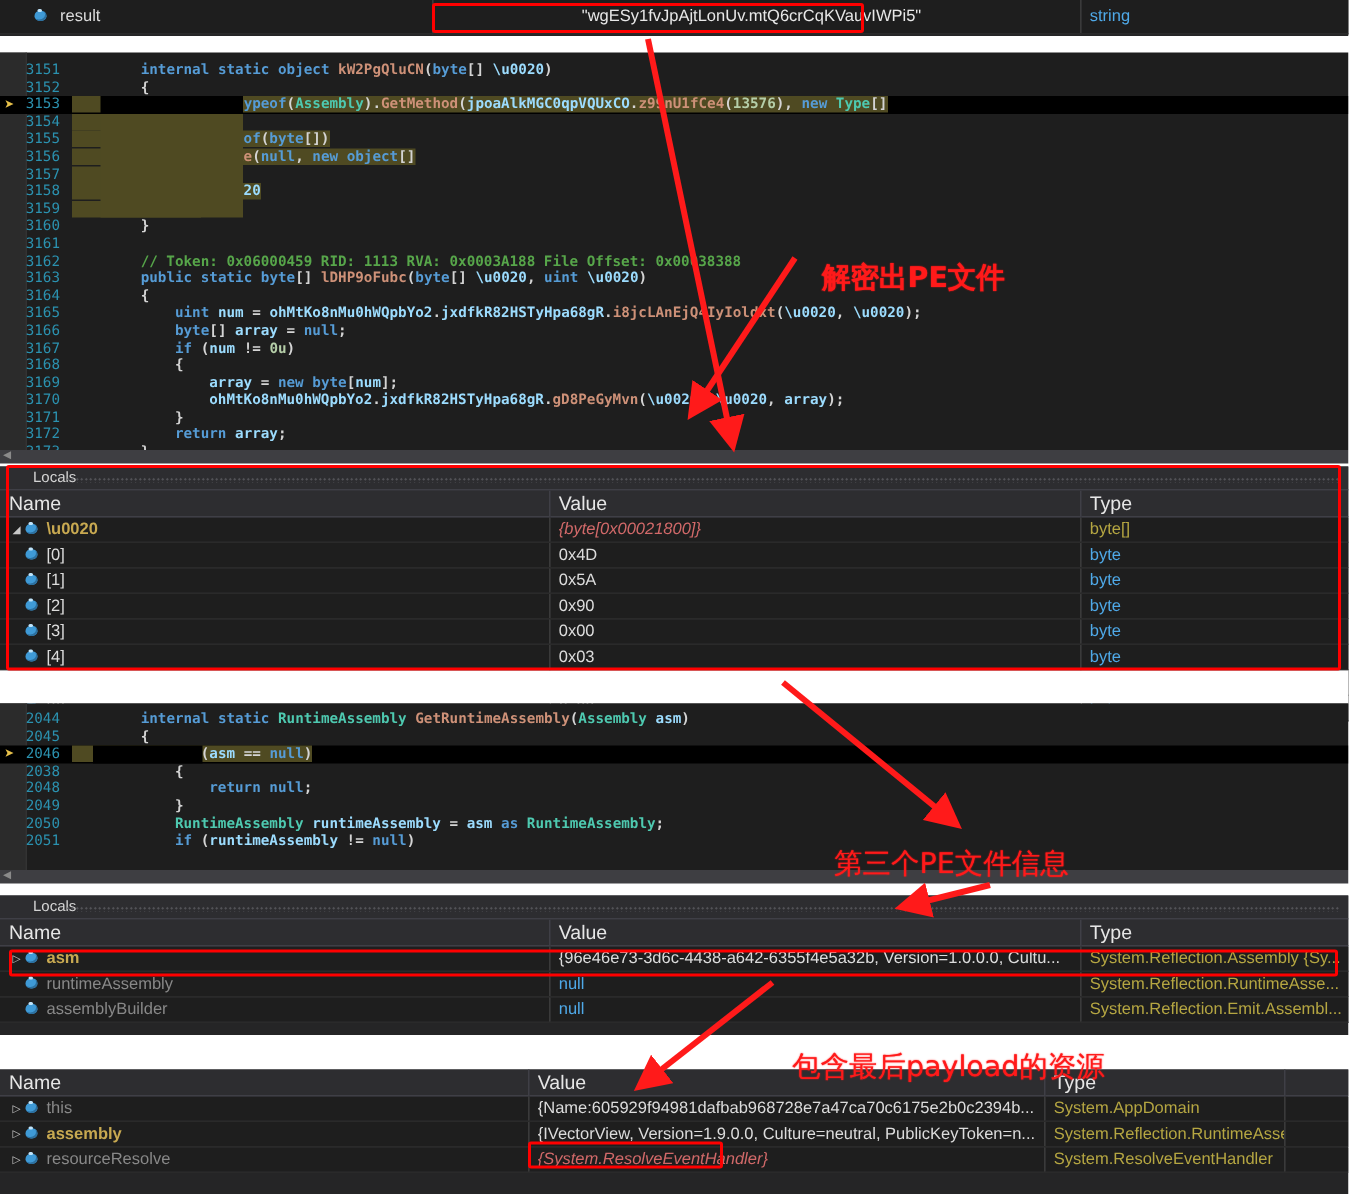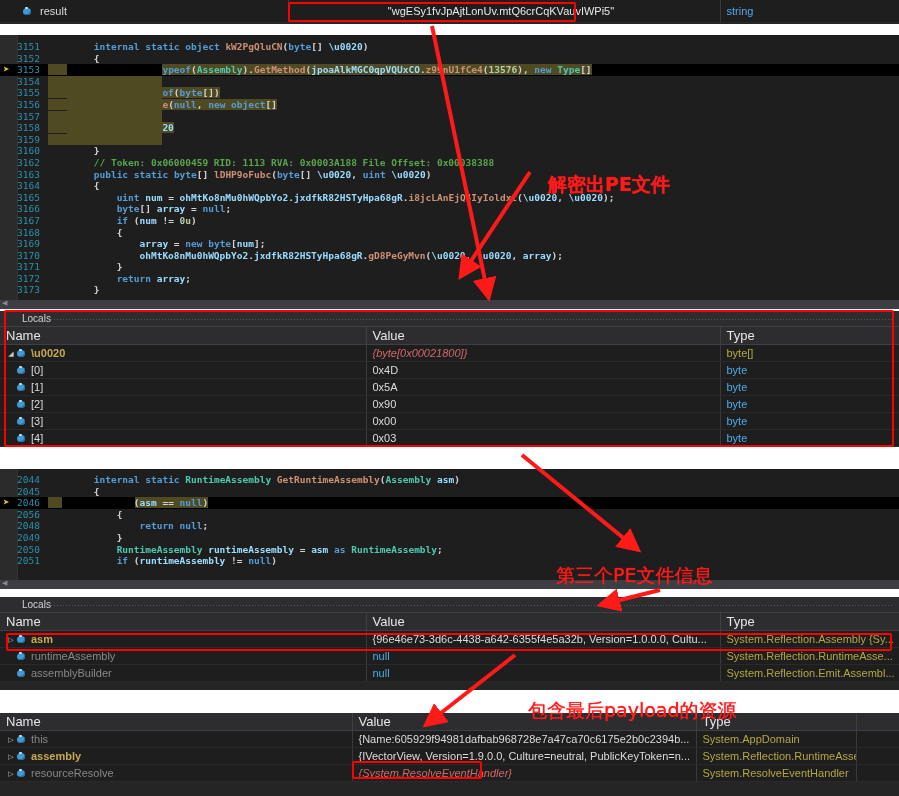--- a/index.html
+++ b/index.html
@@ -153,20 +153,21 @@
         <div class="cline"><span class="lnum">3151</span><span class="ctxt"><span class="pln">        </span><span class="kw">internal</span><span class="pln"> </span><span class="kw">static</span><span class="pln"> </span><span class="kw">object</span><span class="pln"> </span><span class="mthO">kW2PgQluCN</span><span class="pln">(</span><span class="kw">byte</span><span class="pln">[] </span><span class="idf">\u0020</span><span class="pln">)</span></span></div>
         <div class="cline"><span class="lnum">3152</span><span class="ctxt"><span class="pln">        {</span></span></div>
         <div class="cline cur-row-black"><span class="ip-arrow">➤</span><span class="lnum">3153</span><span class="ctxt"><span class="hl-sel"><span class="pln">            </span><span class="kw">return</span><span class="pln"> </span><span class="kw">typeof</span><span class="pln">(</span><span class="typ">Assembly</span><span class="pln">).</span><span class="mthO">GetMethod</span><span class="pln">(</span><span class="idf">jpoaAlkMGC0qpVQUxCO</span><span class="pln">.</span><span class="mthO">z99nU1fCe4</span><span class="pln">(</span><span class="num">13576</span><span class="pln">), </span><span class="kw">new</span><span class="pln"> </span><span class="typ">Type</span><span class="pln">[]</span></span></span></div>
         <div class="cline"><span class="lnum">3154</span><span class="ctxt"><span class="hl-sel"><span class="pln">            {</span></span></span></div>
         <div class="cline"><span class="lnum">3155</span><span class="ctxt"><span class="hl-sel"><span class="pln">                </span><span class="kw">typeof</span><span class="pln">(</span><span class="kw">byte</span><span class="pln">[])</span></span></span></div>
         <div class="cline"><span class="lnum">3156</span><span class="ctxt"><span class="hl-sel"><span class="pln">            }).</span><span class="mthO">Invoke</span><span class="pln">(</span><span class="kw">null</span><span class="pln">, </span><span class="kw">new</span><span class="pln"> </span><span class="kw">object</span><span class="pln">[]</span></span></span></div>
         <div class="cline"><span class="lnum">3157</span><span class="ctxt"><span class="hl-sel"><span class="pln">            {</span></span></span></div>
         <div class="cline"><span class="lnum">3158</span><span class="ctxt"><span class="hl-sel"><span class="pln">                </span><span class="idf">\u0020</span></span></span></div>
         <div class="cline"><span class="lnum">3159</span><span class="ctxt"><span class="hl-sel"><span class="pln">            });</span></span></span></div>
         <div class="cline"><span class="lnum">3160</span><span class="ctxt"><span class="pln">        }</span></span></div>
+        <div class="cline"><span class="lnum">3161</span><span class="ctxt"></span></div>
         <div class="cline"><span class="lnum">3162</span><span class="ctxt"><span class="cmt">        // Token: 0x06000459 RID: 1113 RVA: 0x0003A188 File Offset: 0x00038388</span></span></div>
         <div class="cline"><span class="lnum">3163</span><span class="ctxt"><span class="pln">        </span><span class="kw">public</span><span class="pln"> </span><span class="kw">static</span><span class="pln"> </span><span class="kw">byte</span><span class="pln">[] </span><span class="mthO">lDHP9oFubc</span><span class="pln">(</span><span class="kw">byte</span><span class="pln">[] </span><span class="idf">\u0020</span><span class="pln">, </span><span class="kw">uint</span><span class="pln"> </span><span class="idf">\u0020</span><span class="pln">)</span></span></div>
         <div class="cline"><span class="lnum">3164</span><span class="ctxt"><span class="pln">        {</span></span></div>
         <div class="cline"><span class="lnum">3165</span><span class="ctxt"><span class="pln">            </span><span class="kw">uint</span><span class="pln"> </span><span class="idf">num</span><span class="pln"> = </span><span class="idf">ohMtKo8nMu0hWQpbYo2</span><span class="pln">.</span><span class="idf">jxdfkR82HSTyHpa68gR</span><span class="pln">.</span><span class="mthO">i8jcLAnEjQ4IyIoldxt</span><span class="pln">(</span><span class="idf">\u0020</span><span class="pln">, </span><span class="idf">\u0020</span><span class="pln">);</span></span></div>
         <div class="cline"><span class="lnum">3166</span><span class="ctxt"><span class="pln">            </span><span class="kw">byte</span><span class="pln">[] </span><span class="idf">array</span><span class="pln"> = </span><span class="kw">null</span><span class="pln">;</span></span></div>
         <div class="cline"><span class="lnum">3167</span><span class="ctxt"><span class="pln">            </span><span class="kw">if</span><span class="pln"> (</span><span class="idf">num</span><span class="pln"> != </span><span class="num">0u</span><span class="pln">)</span></span></div>
         <div class="cline"><span class="lnum">3168</span><span class="ctxt"><span class="pln">            {</span></span></div>
         <div class="cline"><span class="lnum">3169</span><span class="ctxt"><span class="pln">                </span><span class="idf">array</span><span class="pln"> = </span><span class="kw">new</span><span class="pln"> </span><span class="kw">byte</span><span class="pln">[</span><span class="idf">num</span><span class="pln">];</span></span></div>
         <div class="cline"><span class="lnum">3170</span><span class="ctxt"><span class="pln">                </span><span class="idf">ohMtKo8nMu0hWQpbYo2</span><span class="pln">.</span><span class="idf">jxdfkR82HSTyHpa68gR</span><span class="pln">.</span><span class="mthO">gD8PeGyMvn</span><span class="pln">(</span><span class="idf">\u0020</span><span class="pln">, </span><span class="idf">\u0020</span><span class="pln">, </span><span class="idf">array</span><span class="pln">);</span></span></div>
         <div class="cline"><span class="lnum">3171</span><span class="ctxt"><span class="pln">            }</span></span></div>
@@ -243,21 +244,21 @@
   </div>
 
   <div class="white-gap" style="position:absolute; left:0; top:447px; width:899px; height:22px;"></div>
 
   <div class="code-wrap" style="position:absolute; left:0; top:469px; width:899px; height:111px;">
     <div class="code-gutterbar"></div>
     <div class="code-inner" id="code-mid" style="padding-top:5px;">
         <div class="cline"><span class="lnum">2044</span><span class="ctxt"><span class="pln">        </span><span class="kw">internal</span><span class="pln"> </span><span class="kw">static</span><span class="pln"> </span><span class="typ">RuntimeAssembly</span><span class="pln"> </span><span class="mthO">GetRuntimeAssembly</span><span class="pln">(</span><span class="typ">Assembly</span><span class="pln"> </span><span class="idf">asm</span><span class="pln">)</span></span></div>
         <div class="cline"><span class="lnum">2045</span><span class="ctxt"><span class="pln">        {</span></span></div>
         <div class="cline cur-row-black"><span class="ip-arrow">➤</span><span class="lnum">2046</span><span class="ctxt"><span class="hl-sel"><span class="pln">            </span><span class="kw">if</span><span class="pln"> (</span><span class="idf">asm</span><span class="pln"> == </span><span class="kw">null</span><span class="pln">)</span></span></span></div>
-        <div class="cline"><span class="lnum">2056</span><span class="ctxt"><span class="pln">            {</span></span></div>
+        <div class="cline"><span class="lnum">2038</span><span class="ctxt"><span class="pln">            {</span></span></div>
         <div class="cline"><span class="lnum">2048</span><span class="ctxt"><span class="pln">                </span><span class="kw">return</span><span class="pln"> </span><span class="kw">null</span><span class="pln">;</span></span></div>
         <div class="cline"><span class="lnum">2049</span><span class="ctxt"><span class="pln">            }</span></span></div>
         <div class="cline"><span class="lnum">2050</span><span class="ctxt"><span class="pln">            </span><span class="typ">RuntimeAssembly</span><span class="pln"> </span><span class="idf">runtimeAssembly</span><span class="pln"> = </span><span class="idf">asm</span><span class="pln"> </span><span class="kw">as</span><span class="pln"> </span><span class="typ">RuntimeAssembly</span><span class="pln">;</span></span></div>
         <div class="cline"><span class="lnum">2051</span><span class="ctxt"><span class="pln">            </span><span class="kw">if</span><span class="pln"> (</span><span class="idf">runtimeAssembly</span><span class="pln"> != </span><span class="kw">null</span><span class="pln">)</span></span></div>
       </div>
   <div style="position: absolute; left: 62px; top: 28.2px; width: 73px; height: 11.6px; background: rgb(0, 0, 0);"></div>
     </div>
   <div class="hscroll" style="position:absolute; left:0; top:580px; width:899px; height:9px;"></div>
 
   <div class="dbg-panel" style="position:absolute; left:0; top:597px; width:899px; height:93px;">

